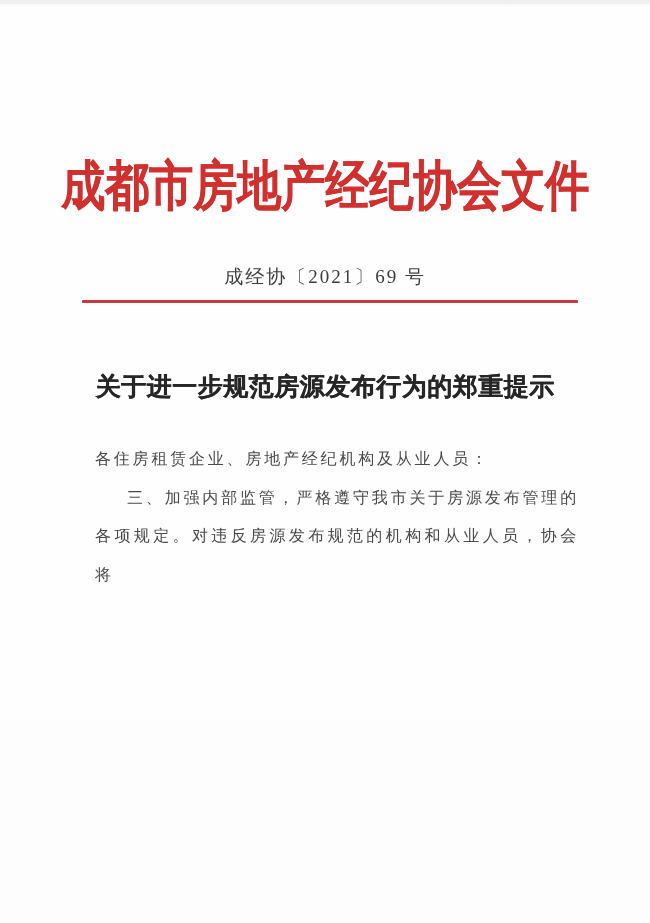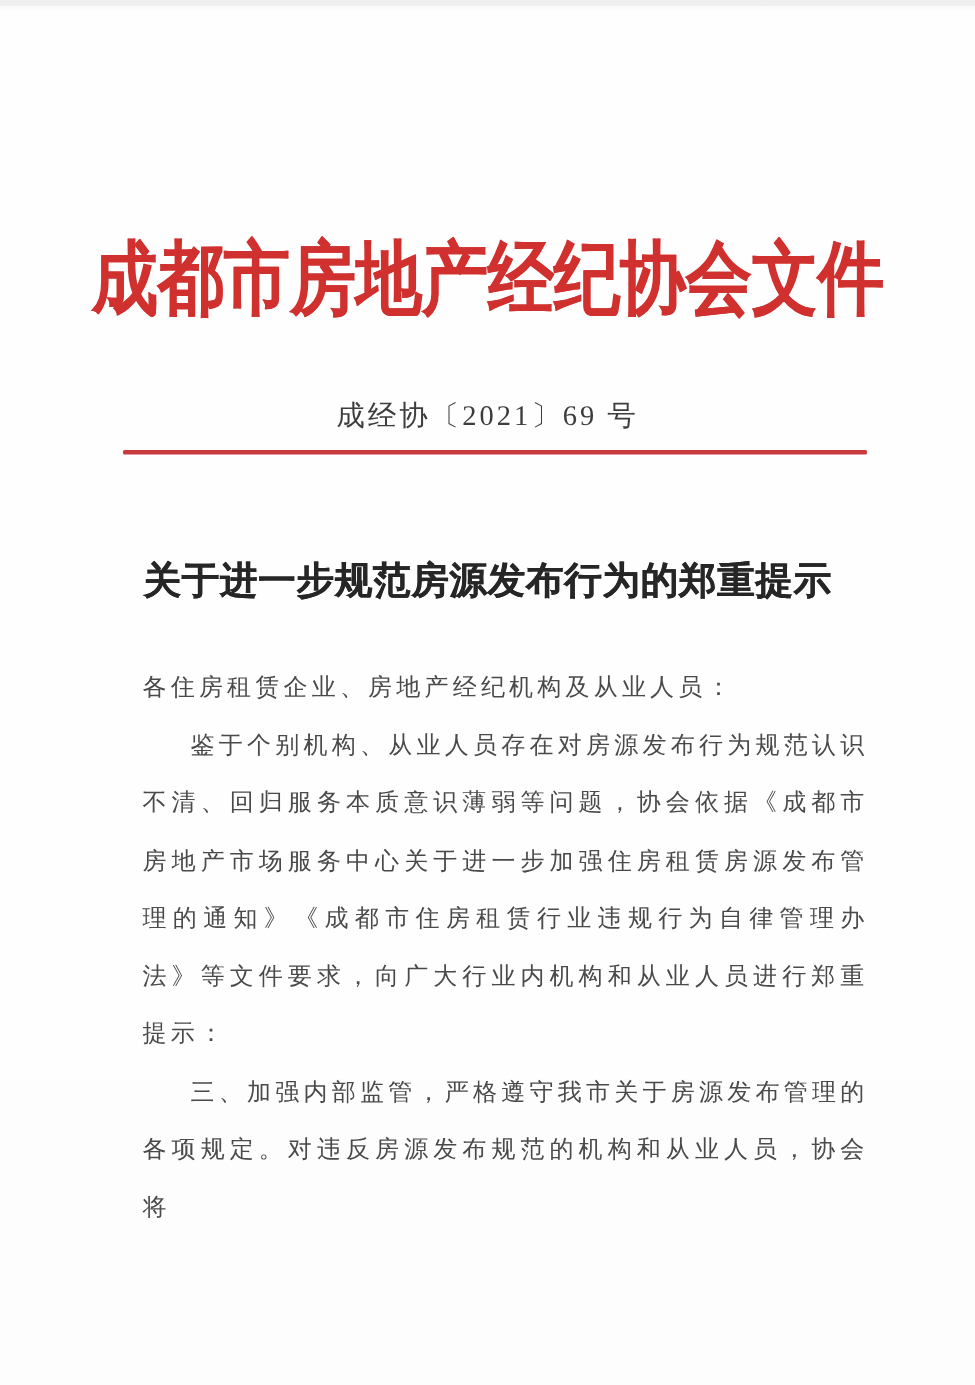--- a/index.html
+++ b/index.html
@@ -105,17 +105,16 @@
   <div class="org-header">成都市房地产经纪协会文件</div>
 
   <div class="doc-number">成经协〔2021〕69 号</div>
 
   <div class="red-rule"></div>
 
   <div class="doc-title">关于进一步规范房源发布行为的郑重提示</div>
 
   <div class="body-block">
     <p class="salutation">各住房租赁企业、房地产经纪机构及从业人员：</p>
-    <p>鉴于个别机构、从业人员存在对房源发布行为规范认识不清、回归服务本质意识薄弱等问题，协会依据《成都市房地产市场服务中心关于进一步加强住房租赁房源发布管理的通知》《成都市住房租赁行业违规行为自律管理办法》等文件要求，向广大行业内机构和从业人员进行郑重提示：</p>
     <p>三、加强内部监管，严格遵守我市关于房源发布管理的各项规定。对违反房源发布规范的机构和从业人员，协会将</p>
   </div>
 
 </div>
 
 </body></html>

